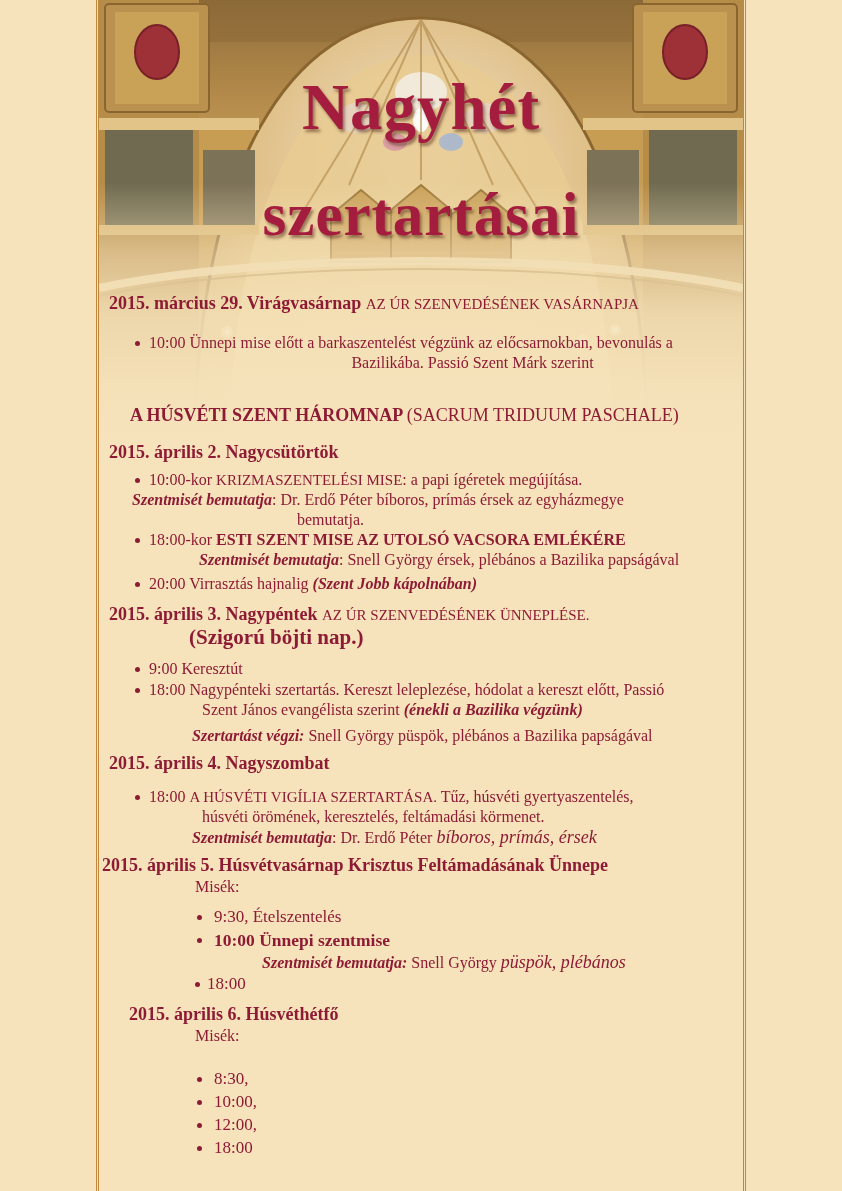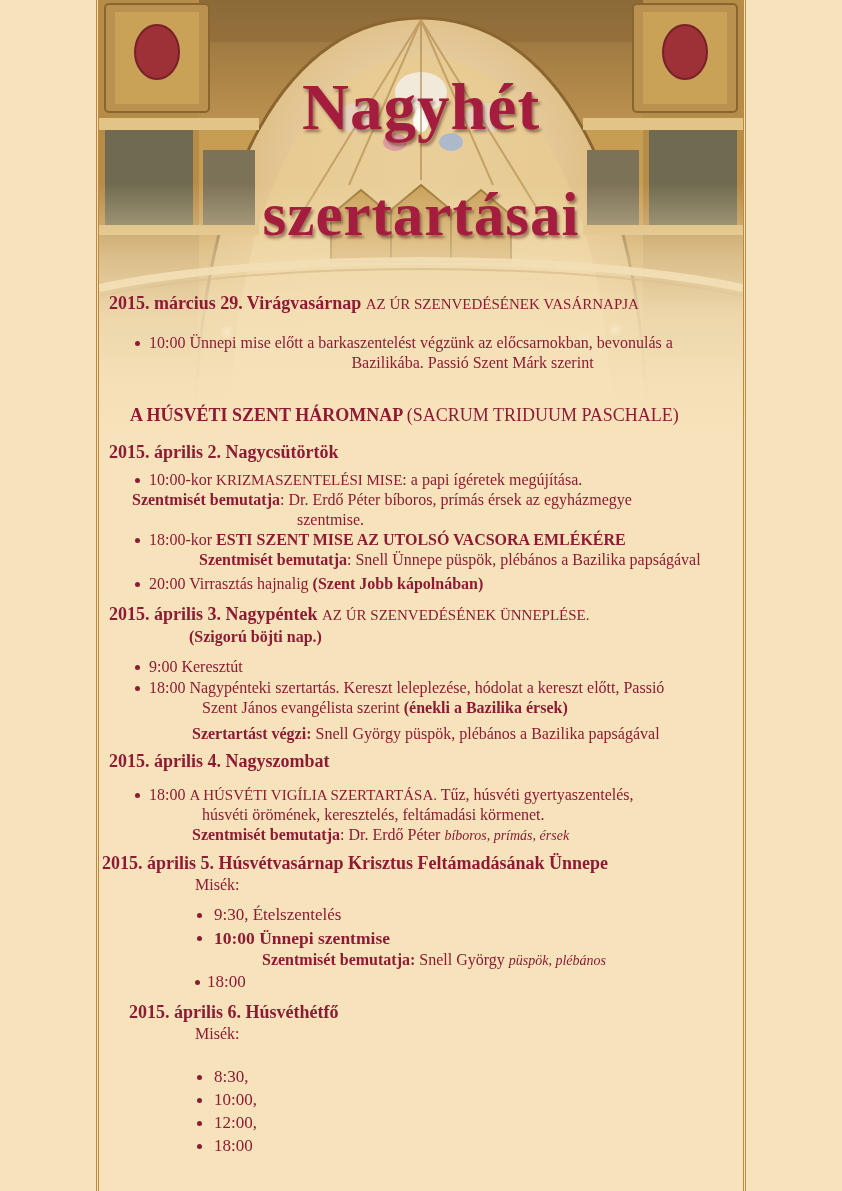--- a/index.html
+++ b/index.html
@@ -53,23 +53,23 @@
   .line.b::before{
     content:"";position:absolute;
     left:var(--bdx,-14px);top:8px;
     width:5px;height:5px;border-radius:50%;
     background:var(--text);
   }
   .line.b.lg::before{top:9px;}
   .s-n{font-weight:normal;}
   .s-b{font-weight:bold;}
   .s-caps{font-weight:normal;font-size:15px;}
-  .s-bi{font-weight:bold;text-align:center;}
-  .s-ism{font-style:italic;font-size:14px;}
-  .s-hb{font-weight:bold;font-size:16px;}
+  .s-bi{font-weight:bold;font-style:italic;text-align:center;}
+  .s-ism{font-style:italic;font-size:18px;}
+  .s-hb{font-weight:bold;font-size:21px;}
   .s-nlg{font-size:17px;}
   .s-blg{font-weight:bold;font-size:17.5px;}
 </style>
 </head>
 <body>
 
 <div class="doc">
 
   <div class="hero">
     <svg viewBox="0 0 644 435" preserveAspectRatio="none" aria-hidden="true">
@@ -168,31 +168,31 @@
         <div class="line b" style="margin-top: 17px; margin-left: 50px; --bdx: -14px;"><span class="s-n">10:00 Ünnepi mise előtt a barkaszentelést végzünk az előcsarnokban, bevonulás a</span></div>
         <div class="line" style="margin-top: 0px; margin-left: 103px; text-align: center;"><span class="s-n">Bazilikába. Passió Szent Márk szerint</span></div>
       </section>
       <section>
         <div class="heading" style="margin-top: 31px; margin-left: 31px;"><span class="s-b">A HÚSVÉTI SZENT HÁROMNAP </span><span class="s-n">(SACRUM TRIDUUM PASCHALE)</span></div>
       </section>
       <section>
         <div class="heading" style="margin-top: 14px; margin-left: 10px;"><span class="s-b">2015. április 2. Nagycsütörtök</span></div>
         <div class="line b" style="margin-top: 6px; margin-left: 50px; --bdx: -14px;"><span class="s-n">10:00-kor </span><span class="s-caps">KRIZMASZENTELÉSI MISE</span><span class="s-n">: a papi ígéretek megújítása.</span></div>
         <div class="line" style="margin-top: 0px; margin-left: 33px;"><span class="s-bi">Szentmisét bemutatja</span><span class="s-n">: Dr. Erdő Péter bíboros, prímás érsek az egyházmegye</span></div>
-        <div class="line" style="margin-top: 0px; margin-left: 198px;"><span class="s-n">szentmise.</span></div>
+        <div class="line" style="margin-top: 0px; margin-left: 198px;"><span class="s-n">bemutatja.</span></div>
         <div class="line b" style="margin-top: 0px; margin-left: 50px; --bdx: -14px;"><span class="s-n">18:00-kor </span><span class="s-b">ESTI SZENT MISE AZ UTOLSÓ VACSORA EMLÉKÉRE</span></div>
-        <div class="line" style="margin-top: 0px; margin-left: 100px;"><span class="s-bi">Szentmisét bemutatja</span><span class="s-n">: Snell Ünnepe püspök, plébános a Bazilika papságával</span></div>
+        <div class="line" style="margin-top: 0px; margin-left: 100px;"><span class="s-bi">Szentmisét bemutatja</span><span class="s-n">: Snell György érsek, plébános a Bazilika papságával</span></div>
         <div class="line b" style="margin-top: 4px; margin-left: 50px; --bdx: -14px;"><span class="s-n">20:00 Virrasztás hajnalig </span><span class="s-bi">(Szent Jobb kápolnában)</span></div>
       </section>
       <section>
         <div class="heading" style="margin-top: 9px; margin-left: 10px;"><span class="s-b">2015. április 3. Nagypéntek </span><span class="s-caps">AZ ÚR SZENVEDÉSÉNEK ÜNNEPLÉSE.</span></div>
         <div class="line" style="margin-top: 0px; margin-left: 90px;"><span class="s-hb">(Szigorú böjti nap.)</span></div>
         <div class="line b" style="margin-top: 10px; margin-left: 50px; --bdx: -14px;"><span class="s-n">9:00 Keresztút</span></div>
         <div class="line b" style="margin-top: 1px; margin-left: 50px; --bdx: -14px;"><span class="s-n">18:00 Nagypénteki szertartás. Kereszt leleplezése, hódolat a kereszt előtt, Passió</span></div>
-        <div class="line" style="margin-top: 0px; margin-left: 103px;"><span class="s-n">Szent János evangélista szerint </span><span class="s-bi">(énekli a Bazilika érsek)</span></div>
+        <div class="line" style="margin-top: 0px; margin-left: 103px;"><span class="s-n">Szent János evangélista szerint </span><span class="s-bi">(énekli a Bazilika végzünk)</span></div>
         <div class="line" style="margin-top: 6px; margin-left: 93px;"><span class="s-bi">Szertartást végzi:</span><span class="s-n"> Snell György püspök, plébános a Bazilika papságával</span></div>
       </section>
       <section>
         <div class="heading" style="margin-top: 6px; margin-left: 10px;"><span class="s-b">2015. április 4. Nagyszombat</span></div>
         <div class="line b" style="margin-top: 12px; margin-left: 50px; --bdx: -14px;"><span class="s-n">18:00 </span><span class="s-caps">A HÚSVÉTI VIGÍLIA SZERTARTÁSA.</span><span class="s-n"> Tűz, húsvéti gyertyaszentelés,</span></div>
         <div class="line" style="margin-top: 0px; margin-left: 103px;"><span class="s-n">húsvéti örömének, keresztelés, feltámadási körmenet.</span></div>
         <div class="line" style="margin-top: 0px; margin-left: 93px;"><span class="s-bi">Szentmisét bemutatja</span><span class="s-n">: Dr. Erdő Péter </span><span class="s-ism">bíboros, prímás, érsek</span></div>
       </section>
       <section>
         <div class="heading" style="margin-top: 6px; margin-left: 3px;"><span class="s-b">2015. április 5. Húsvétvasárnap Krisztus Feltámadásának Ünnepe</span></div>

